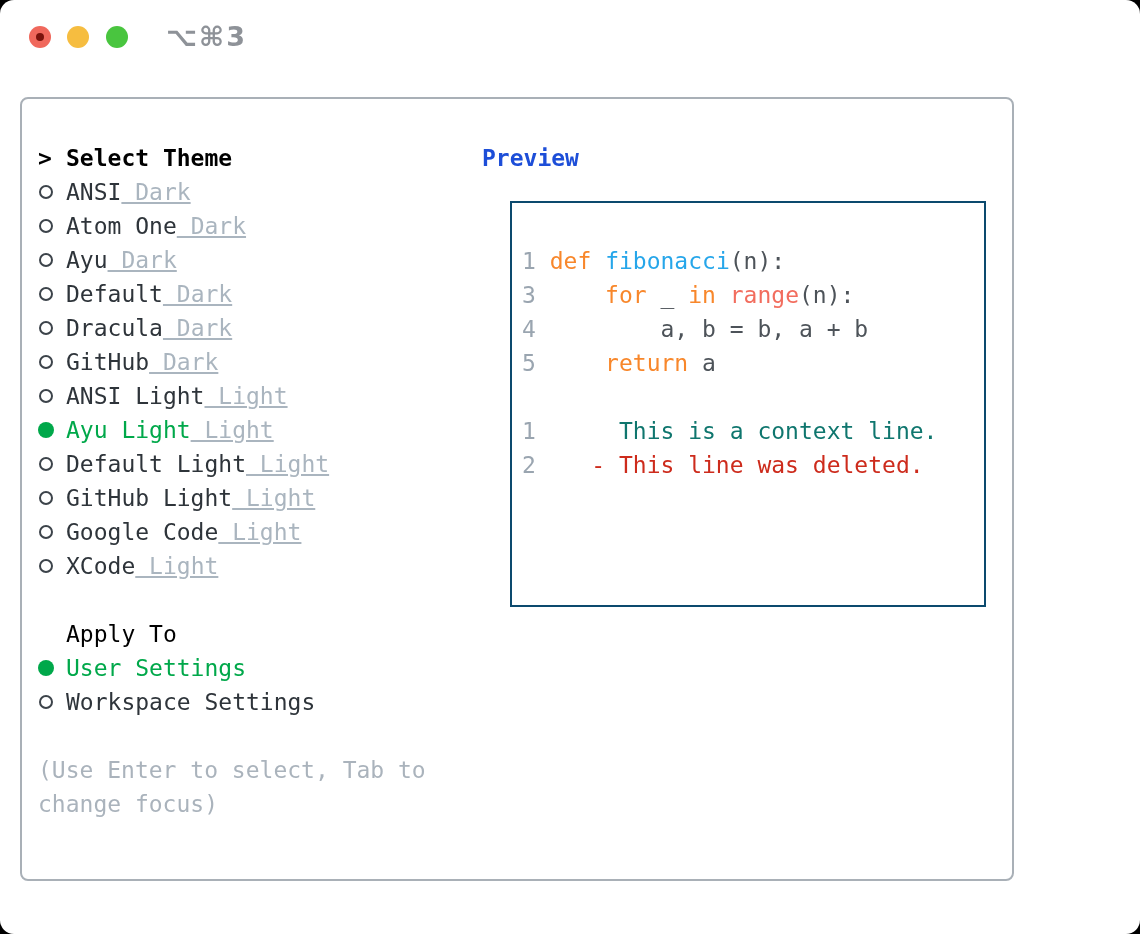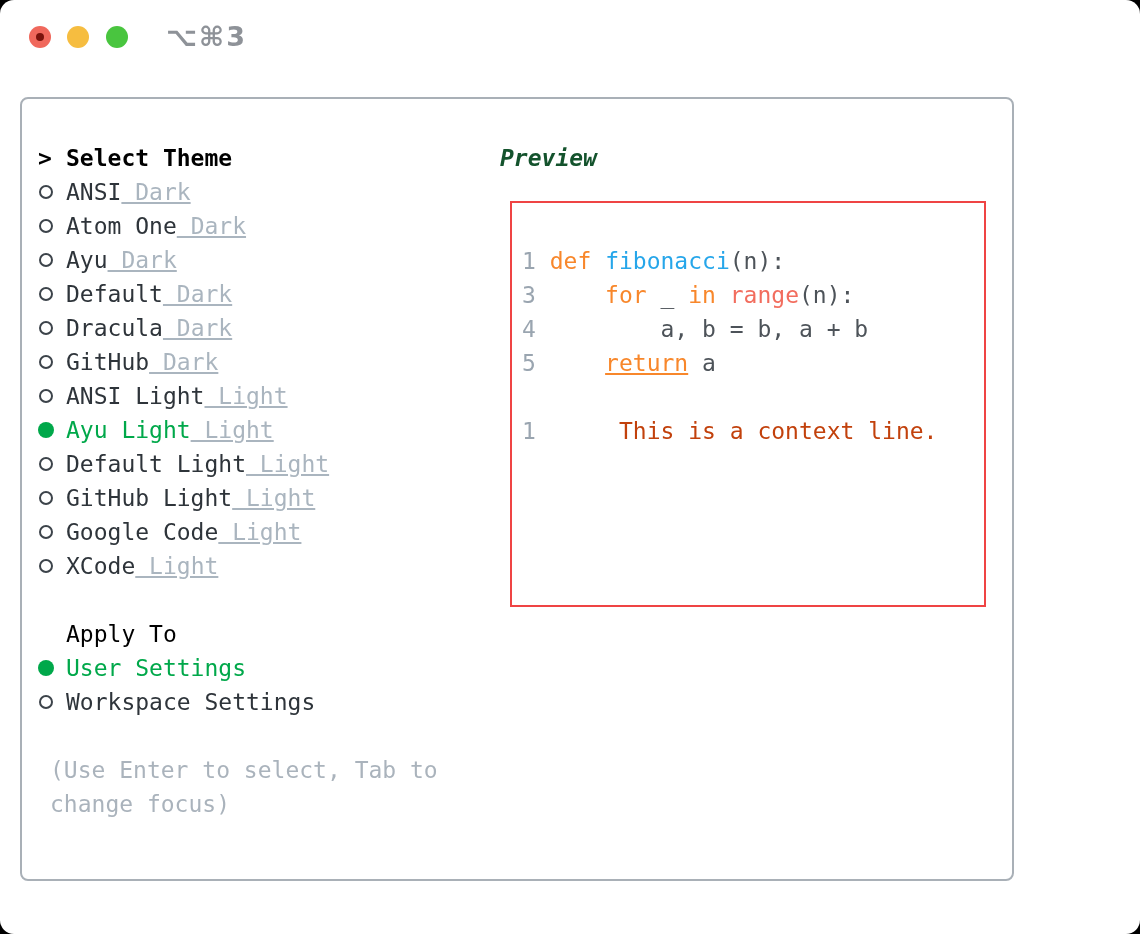--- a/index.html
+++ b/index.html
@@ -42,30 +42,30 @@
   .marker-cell { width: 28px; flex: 0 0 28px; position: relative; }
   .marker-arrow { font-weight: bold; color: #000; }
   .ring {
     position: absolute; left: 1px; top: 10px; width: 14px; height: 14px;
     border: 2px solid #3c434a; border-radius: 50%; background: #fff;
   }
   .ring.filled { border: none; width: 16px; height: 16px; left: 0; top: 9px; }
   .hdr-label { font-weight: bold; color: #000; }
   .sub-label { color: #000; }
   .variant { color: #aab5bf; text-decoration: underline; }
-  .hint-line { color: #aab3bc; margin-left: 12px; }
+  .hint-line { color: #aab3bc; }
 
   
   .preview-label {
-    position: absolute; left: 478px; top: 42px; height: 34px; line-height: 34px;
-    font-size: 23px; font-weight: bold; color: #14532d; font-style: italic;
+    position: absolute; left: 460px; top: 42px; height: 34px; line-height: 34px;
+    font-size: 23px; font-weight: bold; color: #1d4ed8;
   }
   .preview-box {
     position: absolute; left: 488px; top: 102px; width: 476px; height: 406px;
-    border: 2px solid #ef4444; background: #fff; overflow: hidden;
+    border: 2px solid #0c4a6e; background: #fff; overflow: hidden;
   }
   .code { position: absolute; left: 10px; top: 41px; font-size: 23px; line-height: 34px; }
   .code-line { white-space: pre; height: 34px; }
 </style>
 </head>
 <body>
 
 <div class="sheet">
 
   <div class="titlebar">
@@ -81,20 +81,21 @@
 
     <div class="list"><div class="row"><span class="marker-cell"><span class="marker-arrow">&gt;</span></span><span class="hdr-label">Select Theme</span></div><div class="row"><span class="marker-cell"><span class="ring"></span></span><span style="color: rgb(46, 52, 58);">ANSI</span><span class="variant"> Dark</span></div><div class="row"><span class="marker-cell"><span class="ring"></span></span><span style="color: rgb(46, 52, 58);">Atom One</span><span class="variant"> Dark</span></div><div class="row"><span class="marker-cell"><span class="ring"></span></span><span style="color: rgb(46, 52, 58);">Ayu</span><span class="variant"> Dark</span></div><div class="row"><span class="marker-cell"><span class="ring"></span></span><span style="color: rgb(46, 52, 58);">Default</span><span class="variant"> Dark</span></div><div class="row"><span class="marker-cell"><span class="ring"></span></span><span style="color: rgb(46, 52, 58);">Dracula</span><span class="variant"> Dark</span></div><div class="row"><span class="marker-cell"><span class="ring"></span></span><span style="color: rgb(46, 52, 58);">GitHub</span><span class="variant"> Dark</span></div><div class="row"><span class="marker-cell"><span class="ring"></span></span><span style="color: rgb(46, 52, 58);">ANSI Light</span><span class="variant"> Light</span></div><div class="row"><span class="marker-cell"><span class="ring filled" style="background: rgb(0, 168, 74);"></span></span><span style="color: rgb(0, 168, 74);">Ayu Light</span><span class="variant"> Light</span></div><div class="row"><span class="marker-cell"><span class="ring"></span></span><span style="color: rgb(46, 52, 58);">Default Light</span><span class="variant"> Light</span></div><div class="row"><span class="marker-cell"><span class="ring"></span></span><span style="color: rgb(46, 52, 58);">GitHub Light</span><span class="variant"> Light</span></div><div class="row"><span class="marker-cell"><span class="ring"></span></span><span style="color: rgb(46, 52, 58);">Google Code</span><span class="variant"> Light</span></div><div class="row"><span class="marker-cell"><span class="ring"></span></span><span style="color: rgb(46, 52, 58);">XCode</span><span class="variant"> Light</span></div><div class="row"><span class="marker-cell"></span></div><div class="row"><span class="marker-cell"></span><span class="sub-label">Apply To</span></div><div class="row"><span class="marker-cell"><span class="ring filled" style="background: rgb(0, 168, 74);"></span></span><span style="color: rgb(0, 168, 74);">User Settings</span></div><div class="row"><span class="marker-cell"><span class="ring"></span></span><span style="color: rgb(46, 52, 58);">Workspace Settings</span></div><div class="row"><span class="marker-cell"></span></div><div class="row hint-line">(Use Enter to select, Tab to</div><div class="row hint-line">change focus)</div></div>
 
     <div class="preview-label">Preview</div>
 
     <div class="preview-box">
       <div class="code">
           <div class="code-line"><span style="color: rgb(154, 165, 176);">1</span><span style="color: rgb(77, 83, 89);"> </span><span style="color: rgb(248, 135, 43);">def</span><span style="color: rgb(77, 83, 89);"> </span><span style="color: rgb(38, 166, 234);">fibonacci</span><span style="color: rgb(77, 83, 89);">(n):</span></div>
           <div class="code-line"><span style="color: rgb(154, 165, 176);">3</span><span style="color: rgb(77, 83, 89);">     </span><span style="color: rgb(248, 135, 43);">for</span><span style="color: rgb(77, 83, 89);"> _ </span><span style="color: rgb(248, 135, 43);">in</span><span style="color: rgb(77, 83, 89);"> </span><span style="color: rgb(242, 109, 94);">range</span><span style="color: rgb(77, 83, 89);">(n):</span></div>
           <div class="code-line"><span style="color: rgb(154, 165, 176);">4</span><span style="color: rgb(77, 83, 89);">         a, b = b, a + b</span></div>
-          <div class="code-line"><span style="color: rgb(154, 165, 176);">5</span><span style="color: rgb(77, 83, 89);">     </span><span style="color: rgb(248, 135, 43); text-decoration: underline;">return</span><span style="color: rgb(77, 83, 89);"> a</span></div>
+          <div class="code-line"><span style="color: rgb(154, 165, 176);">5</span><span style="color: rgb(77, 83, 89);">     </span><span style="color: rgb(248, 135, 43);">return</span><span style="color: rgb(77, 83, 89);"> a</span></div>
           <div class="code-line"><span style="color: rgb(154, 165, 176);"></span></div>
-          <div class="code-line"><span style="color: rgb(154, 165, 176);">1</span><span style="color: #c2410c;">      This is a context line.</span></div>
+          <div class="code-line"><span style="color: rgb(154, 165, 176);">1</span><span style="color: #0f766e;">      This is a context line.</span></div>
+          <div class="code-line"><span style="color: rgb(154, 165, 176);">2</span><span style="color: rgb(205, 43, 28);">    - This line was deleted.</span></div>
         </div>
     </div>
 
   </div>
 </div>
 
 </body></html>

